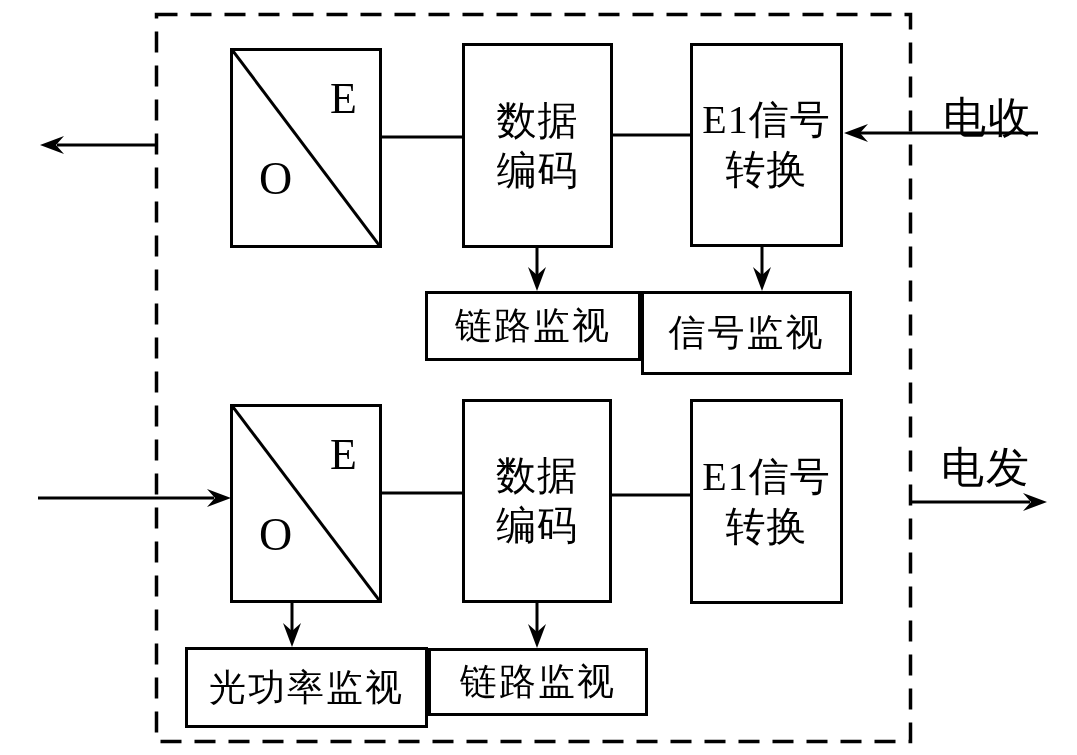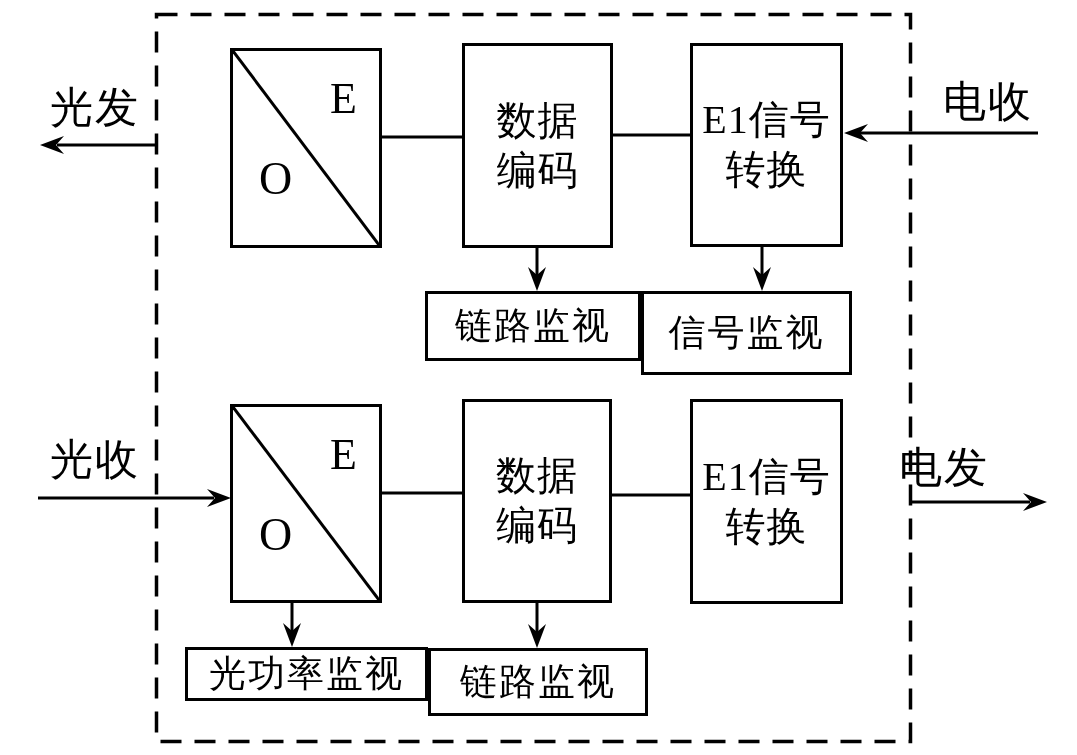--- a/index.html
+++ b/index.html
@@ -55,36 +55,36 @@
   }
   
   #eo-top   { left: 230px; top: 48px;  width: 152px; height: 200px; }
   #enc-top  { left: 462px; top: 43px;  width: 151px; height: 205px; }
   #e1-top   { left: 690px; top: 43px;  width: 153px; height: 204px; }
   #link-top { left: 425px; top: 291px; width: 216px; height: 70px; }
   #sig-top  { left: 641px; top: 291px; width: 211px; height: 84px; }
   #eo-bot   { left: 230px; top: 404px; width: 152px; height: 199px; }
   #enc-bot  { left: 462px; top: 399px; width: 150px; height: 204px; }
   #e1-bot   { left: 690px; top: 399px; width: 153px; height: 205px; }
-  #pow-bot  { left: 185px; top: 647px; width: 243px; height: 54px; }
+  #pow-bot  { left: 185px; top: 647px; width: 243px; height: 81px; }
   #link-bot { left: 428px; top: 648px; width: 220px; height: 68px; }
   
   .port {
     position: absolute;
     width: 120px;
     font-size: 43px;
     line-height: 48px;
     text-align: center;
     white-space: nowrap;
     letter-spacing: 2px;
   }
   #lbl-optical-tx    { left: 35px;  top: 84px;  }
-  #lbl-electrical-rx { left: 928px; top: 78px; text-align: center;  }
+  #lbl-electrical-rx { left: 928px; top: 94px; text-align: center;  }
   #lbl-optical-rx    { left: 35px;  top: 436px; }
-  #lbl-electrical-tx { left: 884px; top: 444px; }
+  #lbl-electrical-tx { left: 926px; top: 444px; }
 </style>
 </head>
 <body>
 
 <div id="stage">
 
   <svg id="wires" viewBox="0 0 1077 755" xmlns="http://www.w3.org/2000/svg">
 
     <rect x="156.5" y="14.5" width="754" height="727" fill="none" stroke="#000" stroke-width="3.5" stroke-dasharray="21 13"></rect>
 
@@ -161,18 +161,16 @@
     <div class="bl">转换</div>
   </div>
 
   <div class="box monitor" id="pow-bot">
     <div class="bl">光功率监视</div>
   </div>
   <div class="box monitor" id="link-bot">
     <div class="bl">链路监视</div>
   </div>
 
-  <div class="port" id="lbl-optical-tx">光发</div>
   <div class="port" id="lbl-electrical-rx">电收</div>
-  <div class="port" id="lbl-optical-rx">光收</div>
   <div class="port" id="lbl-electrical-tx">电发</div>
 
 </div>
 
 </body></html>

